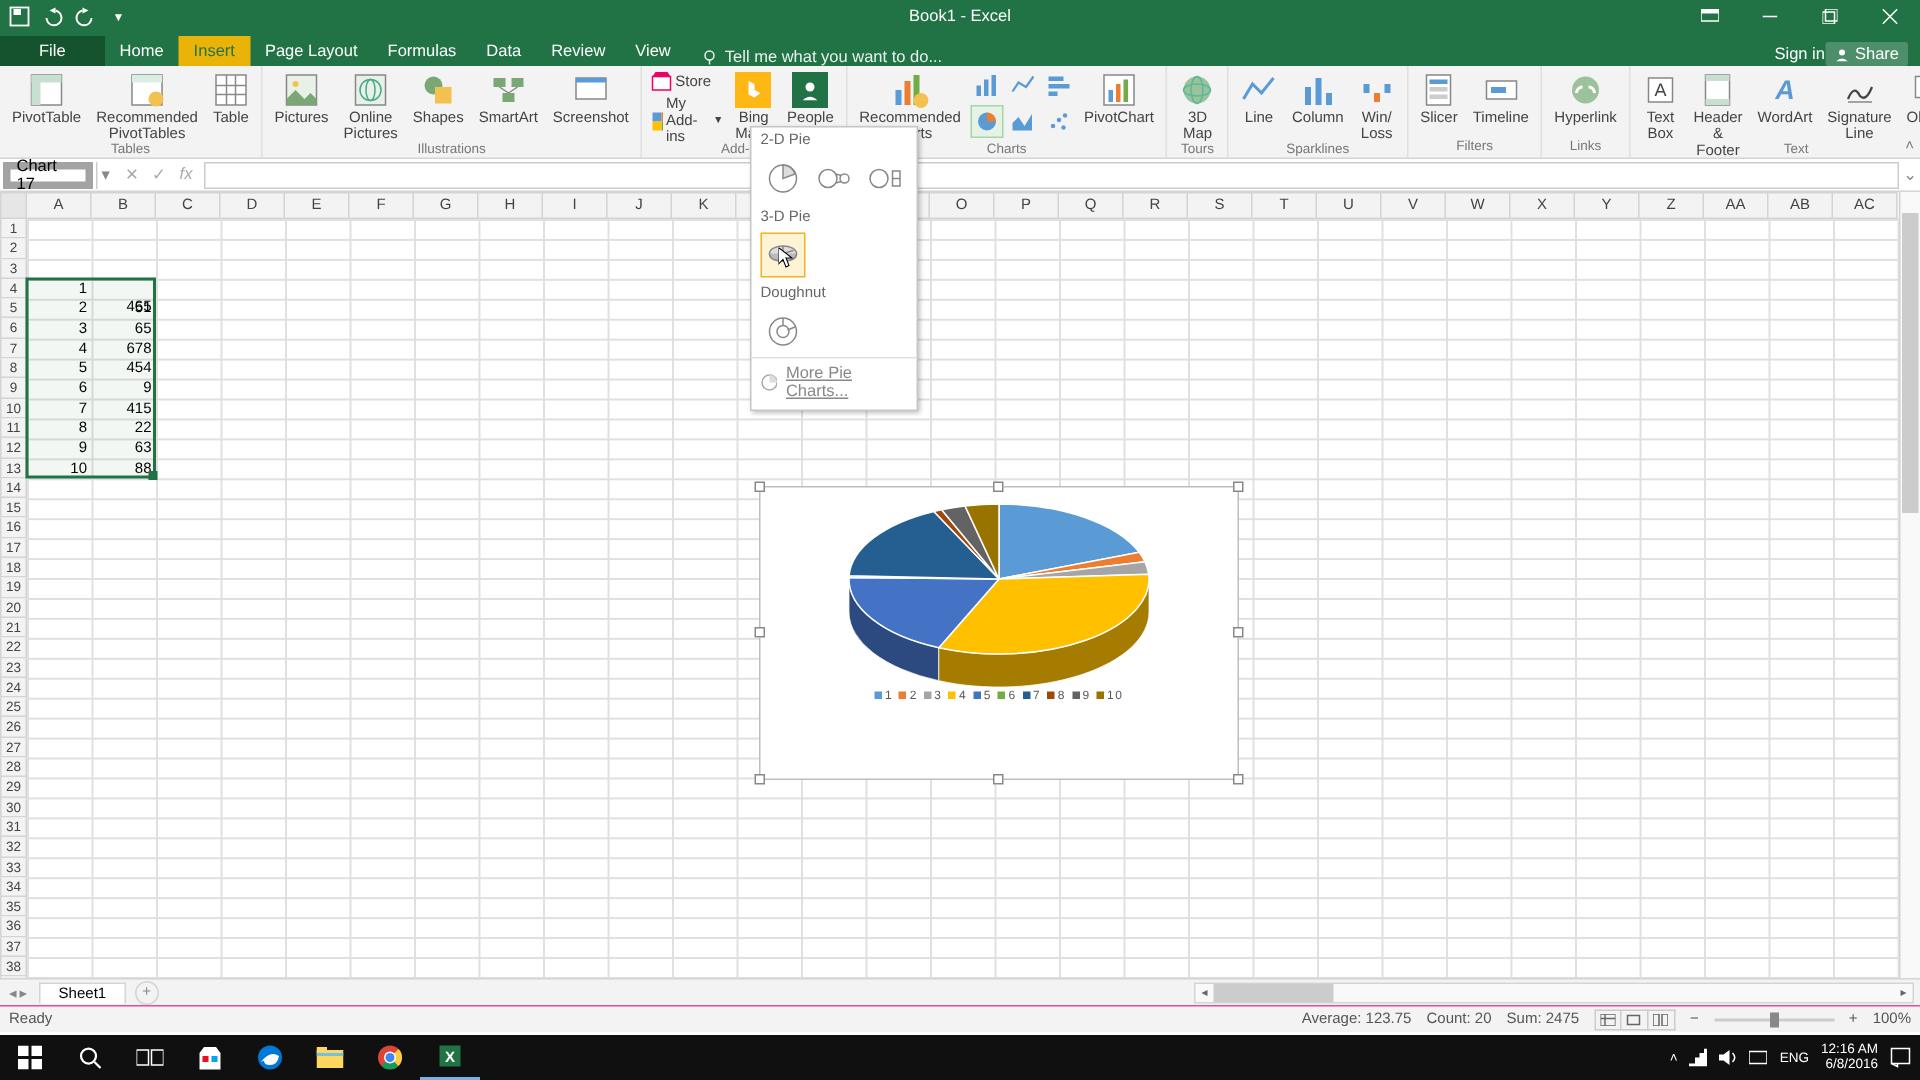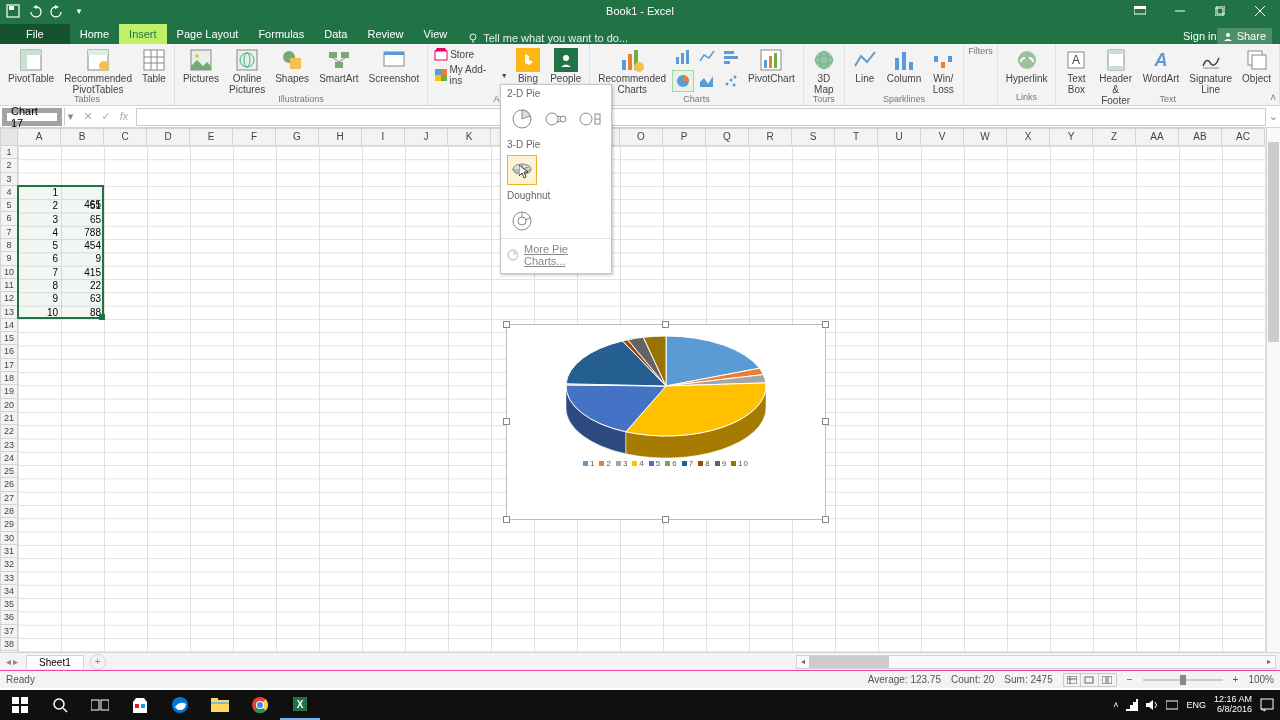--- a/index.html
+++ b/index.html
@@ -10,21 +10,21 @@
 .qa-toolbar { display: flex; gap: 4px; padding: 0 4px; align-items: center; height: 100%; }
 .qa-btn { width: 18px; height: 18px; display: flex; align-items: center; justify-content: center; cursor: pointer; }
 .title-text { position: absolute; left: 50%; transform: translateX(-50%); }
 .win-controls { position: absolute; right: 0; display: flex; height: 100%; }
 .win-btn { width: 40px; display: flex; align-items: center; justify-content: center; cursor: pointer; }
 
 
 .menubar { background: #217346; height: 22px; display: flex; align-items: flex-end; color: #fff; font-size: 11px; }
 .menu-tab { padding: 4px 10px; cursor: pointer; }
 .menu-tab.file { background: #14532d; color:#fff; padding: 4px 26px; }
-.menu-tab.active { background: #bef264; color: #217346; }
+.menu-tab.active { background: #eab308; color: #217346; }
 .tell-me { display: flex; align-items: center; gap: 4px; padding: 0 10px; opacity: .9; }
 .menubar-right { margin-left: auto; display:flex;align-items:center; padding-right:8px;}
 .share-btn { background:rgba(255,255,255,.2); padding:2px 6px; border-radius:2px; display:flex;align-items:center;gap:4px;}
 
 
 .ribbon { background: #f3f3f3; border-bottom: 1px solid #d4d4d4; height: 62px; display: flex; font-size: 10px; color: #444; position: relative; }
 .rgroup { display: flex; flex-direction: column; align-items: center; border-right: 1px solid #e0e0e0; padding: 2px 4px; justify-content: space-between; }
 .rgroup-label { font-size: 9px; color: #777; padding-bottom: 1px; }
 .rgroup-body { display: flex; gap: 2px; align-items:flex-start; height: 48px; }
 .rbtn { display: flex; flex-direction: column; align-items: center; justify-content: flex-start; padding: 2px 4px; cursor: pointer; text-align: center; line-height: 1.1; gap:1px;}
@@ -418,20 +418,38 @@
             <rect x="17" y="8" width="4" height="6" fill="#5b9bd5"></rect>
           </svg>
           <span style="white-space:pre-line">Win/
 Loss</span>
         </div>
     </div>
     <div class="rgroup-label">Sparklines</div>
   </div>
 
   <div class="rgroup">
+    <div class="rgroup-body">
+      <div class="rbtn">
+          <svg class="ic">
+            <rect x="4" y="2" width="16" height="20" fill="#fff" stroke="#888"></rect>
+            <rect x="6" y="5" width="12" height="3" fill="#5b9bd5"></rect>
+            <rect x="6" y="10" width="12" height="3" fill="#ccc"></rect>
+            <rect x="6" y="15" width="12" height="3" fill="#ccc"></rect>
+          </svg>
+          <span>Slicer</span>
+        </div>
+      <div class="rbtn">
+          <svg class="ic">
+            <rect x="2" y="6" width="20" height="12" fill="#fff" stroke="#888"></rect>
+            <rect x="5" y="10" width="10" height="4" fill="#5b9bd5"></rect>
+          </svg>
+          <span>Timeline</span>
+        </div>
+    </div>
     <div class="rgroup-label">Filters</div>
   </div>
 
   <div class="rgroup">
     <div class="rgroup-body">
       <div class="rbtn">
           <svg class="ic">
             <circle cx="12" cy="12" r="9" fill="#9bc29b"></circle>
             <path d="M6 14 A4 4 0 0 1 10 10 M14 10 A4 4 0 0 1 18 14" fill="none" stroke="#fff" stroke-width="2"></path>
           </svg>
@@ -579,21 +597,21 @@
   <div class="cells">
     <div class="cell-bg"></div>
     <div id="cell-data">
         <div class="cell" style="left: 0px; top: 39.9px;">1</div>
         <div class="cell" style="left: 43px; top: 52px;">465</div>
         <div class="cell" style="left: 0px; top: 53.2px;">2</div>
         <div class="cell" style="left: 43px; top: 53.2px;">51</div>
         <div class="cell" style="left: 0px; top: 66.5px;">3</div>
         <div class="cell" style="left: 43px; top: 66.5px;">65</div>
         <div class="cell" style="left: 0px; top: 79.8px;">4</div>
-        <div class="cell" style="left: 43px; top: 79.8px;">788</div>
+        <div class="cell" style="left: 43px; top: 79.8px;">678</div>
         <div class="cell" style="left: 0px; top: 93.1px;">5</div>
         <div class="cell" style="left: 43px; top: 93.1px;">454</div>
         <div class="cell" style="left: 0px; top: 106.4px;">6</div>
         <div class="cell" style="left: 43px; top: 106.4px;">9</div>
         <div class="cell" style="left: 0px; top: 119.7px;">7</div>
         <div class="cell" style="left: 43px; top: 119.7px;">415</div>
         <div class="cell" style="left: 0px; top: 133px;">8</div>
         <div class="cell" style="left: 43px; top: 133px;">22</div>
         <div class="cell" style="left: 0px; top: 146.3px;">9</div>
         <div class="cell" style="left: 43px; top: 146.3px;">63</div>

